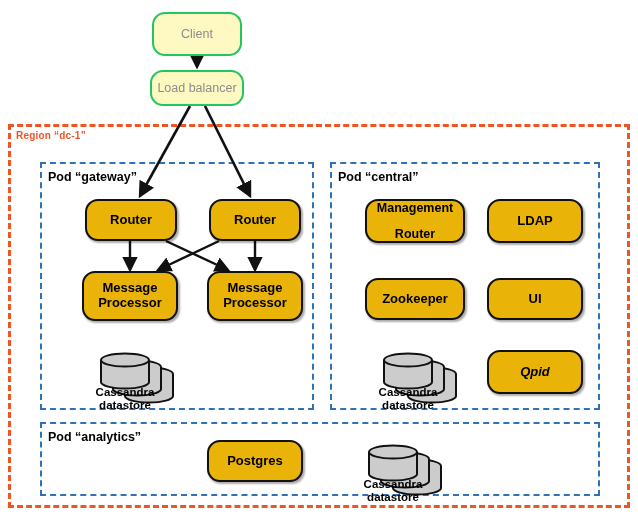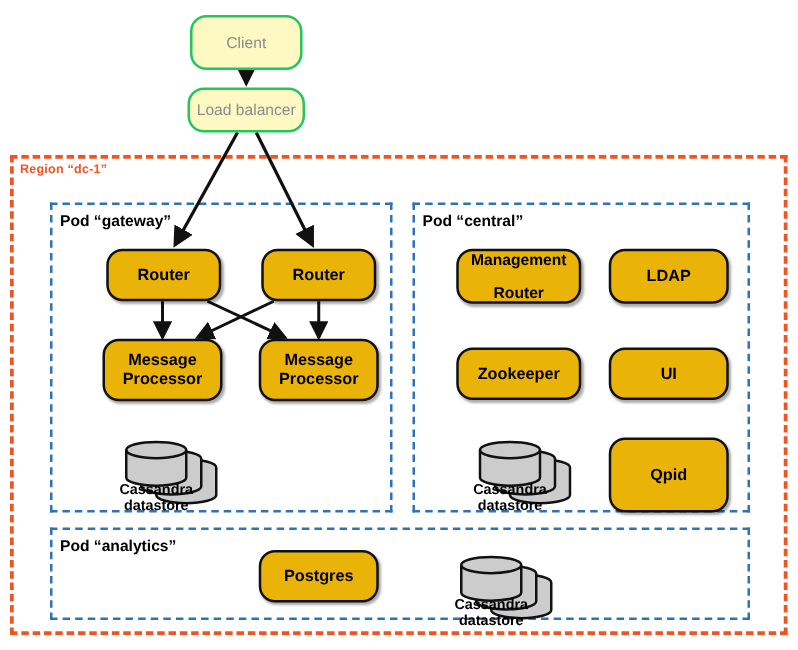--- a/index.html
+++ b/index.html
@@ -211,21 +211,21 @@
         <path d="M26,22 a24,6.5 0 0 1 48,0 v22 a24,6.5 0 0 1 -48,0 z"></path>
         <path d="M26,22 a24,6.5 0 0 0 48,0" fill="none"></path>
       </g>
     </svg>
     <div class="ds-text" style="left:0px; top:20px; width:100px;">
       <span>Cassandra</span><br>
       <span>datastore</span>
     </div>
   </div>
 
-  <div class="node-box" style="left:487px; top:350px; width:96px; height:60px;">
+  <div class="node-box" style="left:487px; top:350px; width:96px; height:44px;font-style:italic;">
     <span>Qpid</span>
   </div>
 
   <div class="pod-frame" style="left:40px; top:422px; width:560px; height:74px;"></div>
   <div class="pod-label" style="left:48px; top:430px;">Pod “analytics”</div>
 
   <div class="node-box" style="left:207px; top:440px; width:96px; height:42px;">
     <span>Postgres</span>
   </div>
 

